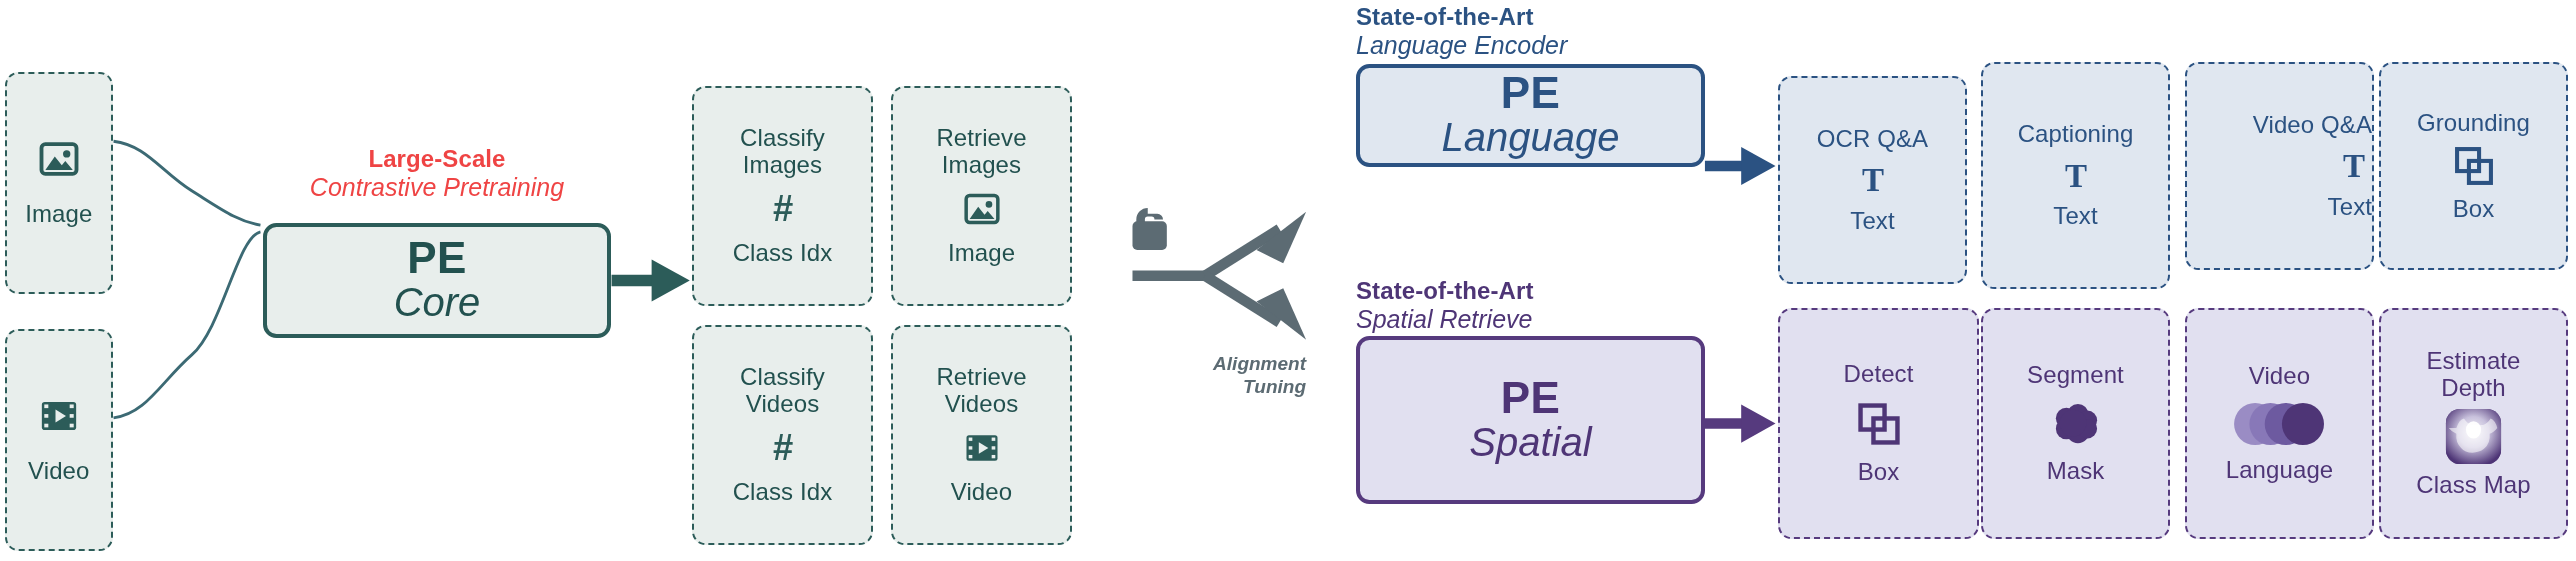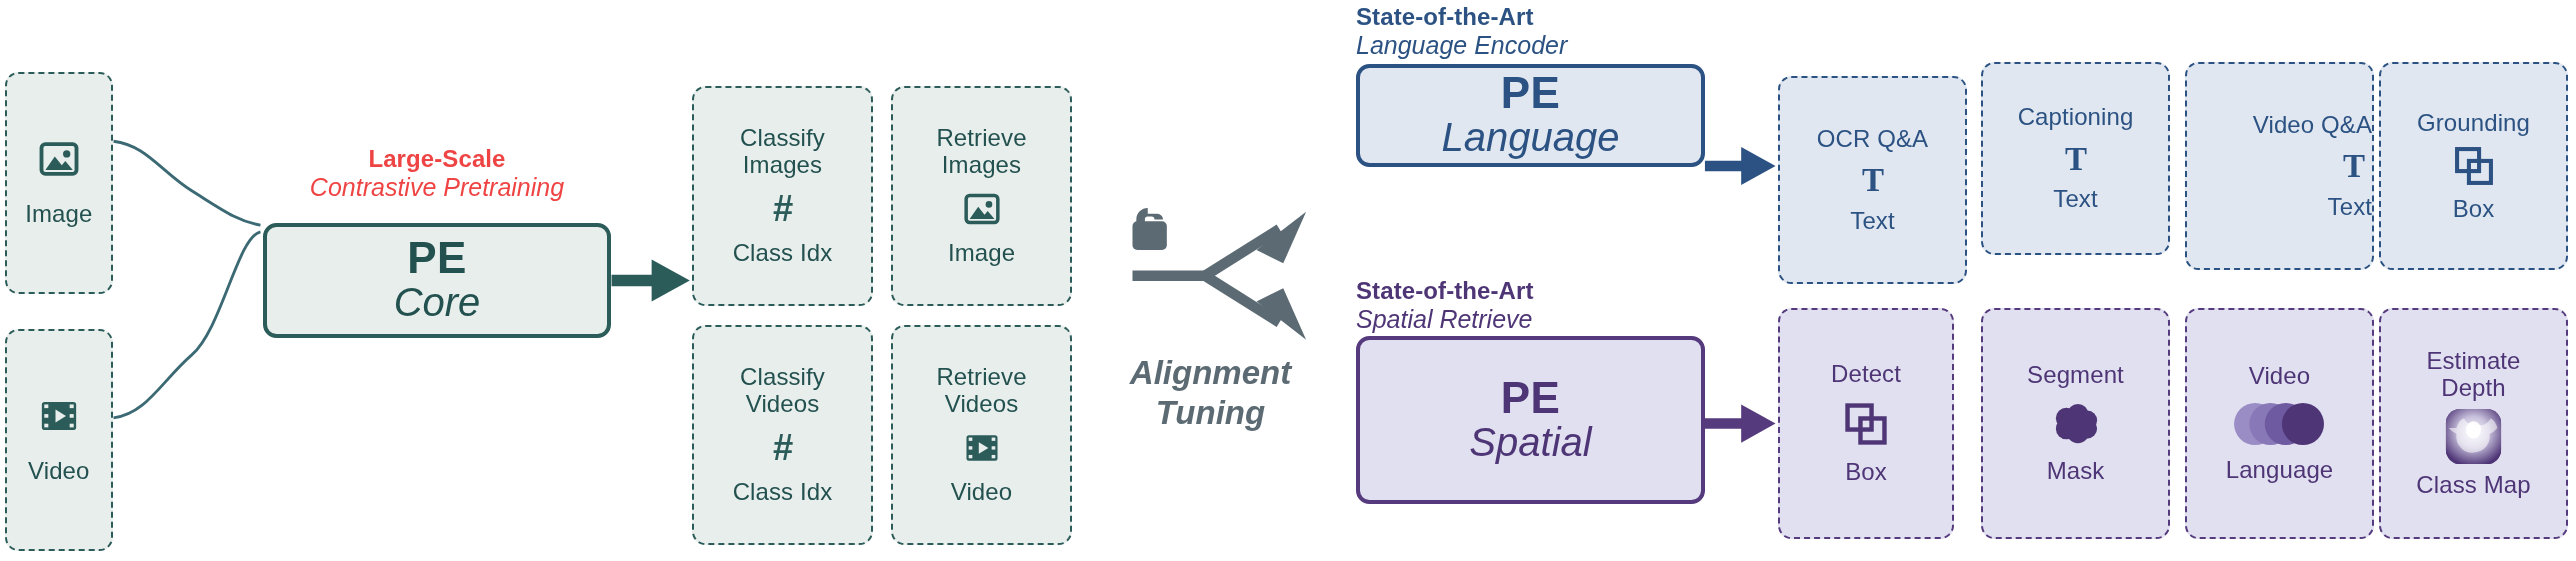--- a/index.html
+++ b/index.html
@@ -44,22 +44,22 @@
 
   
   .hdr{position:absolute;}
   .hdr .l1{font-size:24px;font-weight:700;line-height:1.16;letter-spacing:0.1px;}
   .hdr .l2{font-size:25px;font-style:italic;line-height:1.16;}
   .hdr.teal{color:#ef4444;}
   .hdr.blue{color:#2b5282;}
   .hdr.purple{color:#4e3576;}
   .hdr.center{text-align:center;}
 
-  .alignlbl{position:absolute;text-align:center;color:#5c6b73;
-            font-size:33px;font-style:italic;font-weight:700;line-height:1.2;}
+  .alignlbl{position:absolute;text-align:right;color:#5c6b73;
+            font-size:19px;font-style:italic;font-weight:700;line-height:1.2;}
 
   svg{display:block;overflow:visible;}
 </style>
 </head>
 <body>
 
 <div id="stage">
 
   <svg class="abs" width="2576" height="561" style="left:0;top:0;pointer-events:none;" viewBox="0 0 2698 588">
     <defs>
@@ -219,21 +219,21 @@
   <div class="chip blue" style="left:1778px;top:76px;width:189px;height:208px;">
     <span class="cap" style="margin-bottom:9.5px;">OCR Q&amp;A</span>
     <span class="gly" style="margin-bottom:9.5px;">
       <svg width="36" height="36" viewBox="0 0 24 24">
         <text x="12" y="19" text-anchor="middle" font-family="Liberation Serif, serif" font-size="22" font-weight="700" fill="#2b5282">T</text>
       </svg>
     </span>
     <span class="cap">Text</span>
   </div>
 
-  <div class="chip blue" style="left:1981px;top:62px;width:189px;height:193px;">
+  <div class="chip blue" style="left:1981px;top:62px;width:189px;height:227px;">
     <span class="cap" style="margin-bottom:9.5px;">Captioning</span>
     <span class="gly" style="margin-bottom:9.5px;">
       <svg width="36" height="36" viewBox="0 0 24 24">
         <text x="12" y="19" text-anchor="middle" font-family="Liberation Serif, serif" font-size="22" font-weight="700" fill="#2b5282">T</text>
       </svg>
     </span>
     <span class="cap">Text</span>
   </div>
 
   <div class="chip blue" style="left:2185px;top:62px;width:189px;height:208px;align-items:flex-end;">
@@ -260,21 +260,21 @@
   <div class="hdr purple" style="left:1356px;top:277px;width:401px;">
     <div class="l1">State-of-the-Art</div>
     <div class="l2">Spatial Retrieve</div>
   </div>
 
   <div class="solidbox purple" style="left:1356px;top:336px;width:349px;height:168px;">
     <span class="pe">PE</span>
     <span class="sub">Spatial</span>
   </div>
 
-  <div class="chip purple" style="left:1778px;top:308px;width:176px;height:231px;">
+  <div class="chip purple" style="left:1778px;top:308px;width:201px;height:231px;">
     <span class="cap" style="margin-bottom:11.5px;">Detect</span>
     <span class="gly" style="margin-bottom:11.5px;">
       <svg width="48" height="48" viewBox="0 0 26 26">
         <rect x="3" y="3" width="13" height="13" fill="none" stroke="#4e3576" stroke-width="2.4"></rect>
         <rect x="10" y="10" width="13" height="13" fill="none" stroke="#4e3576" stroke-width="2.4"></rect>
       </svg>
     </span>
     <span class="cap">Box</span>
   </div>
 

